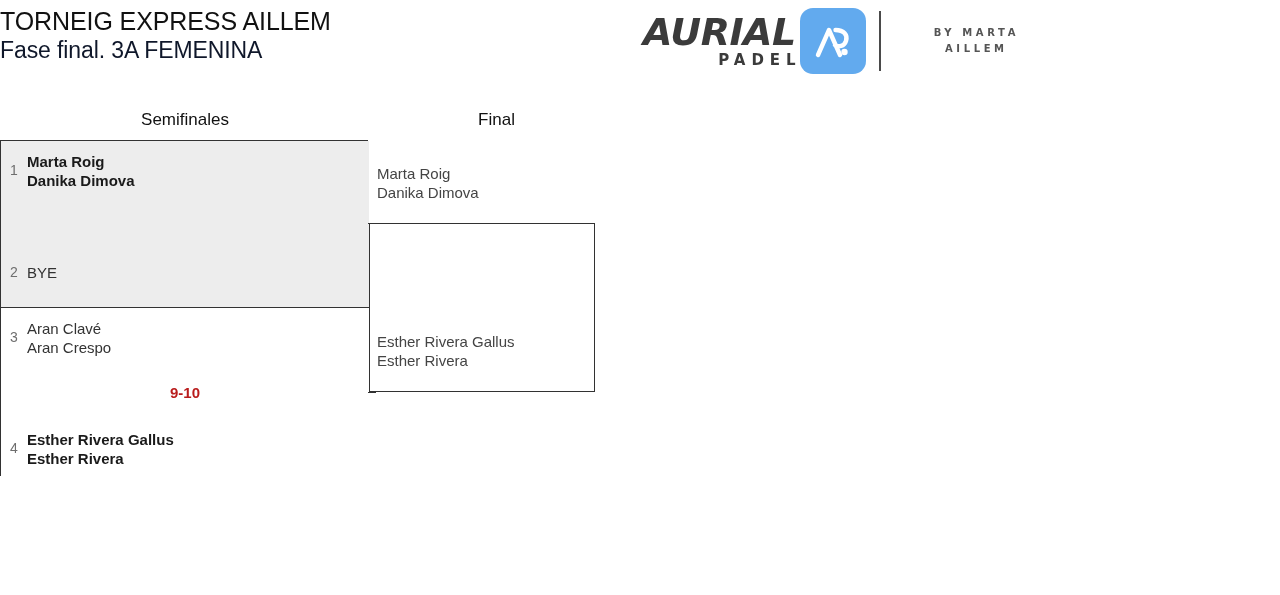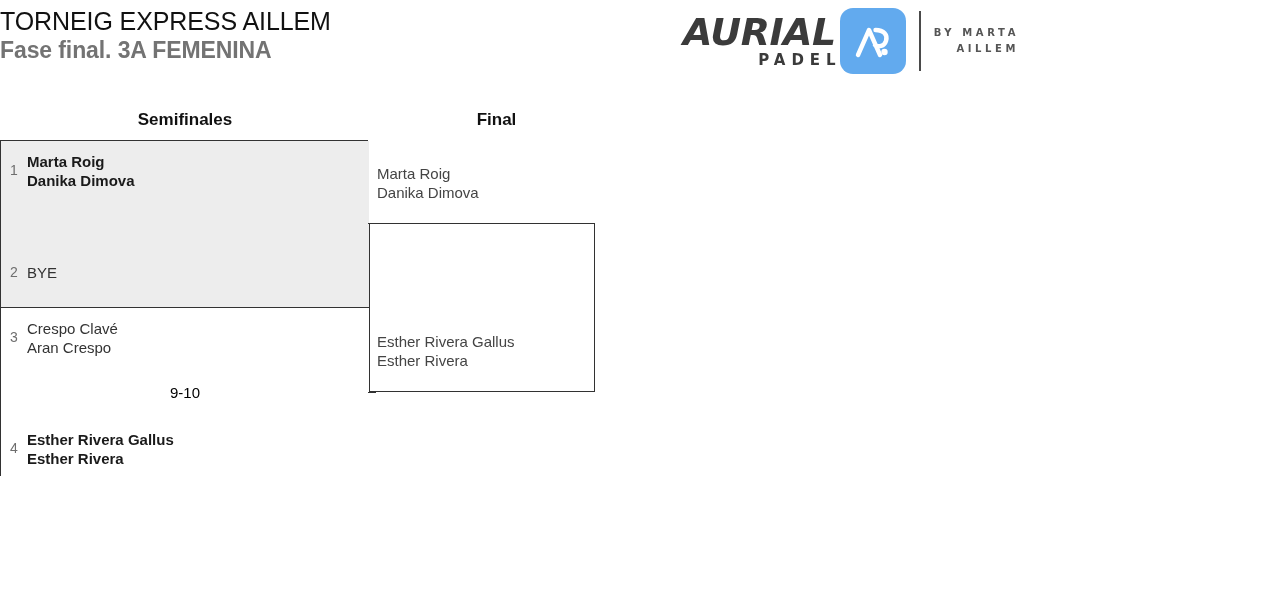--- a/index.html
+++ b/index.html
@@ -32,23 +32,23 @@
     font-size: 25px;
     line-height: 30px;
     font-weight: 400;
     letter-spacing: -0.1px;
     color: #111111;
     white-space: nowrap;
   }
   .title-line2 {
     font-size: 23px;
     line-height: 29px;
-    font-weight: 700;
+    font-weight: 400;
     letter-spacing: -0.1px;
-    color: #737373;
+    color: #0f172a;
     white-space: nowrap;
   }
 
   
   .logo {
     position: absolute;
     right: 9px;
     top: 8px;
     height: 66px;
     display: flex;
@@ -94,35 +94,36 @@
     background: #4a4a4a;
     margin: 0 13px 0 13px;
   }
   .logo-by {
     font-family: "DejaVu Sans", sans-serif;
     font-size: 10px;
     line-height: 16px;
     font-weight: 700;
     letter-spacing: 3.6px;
     color: #555555;
-    text-align: right;
-    white-space: nowrap;
+    text-align: center;
+    white-space: nowrap;
+    margin-left: 40px;
   }
 
   
   .bracket {
     position: absolute;
     left: 0; top: 0;
     width: 1280px; height: 595px;
   }
   .round-header {
     position: absolute;
     font-size: 17px;
     line-height: 20px;
-    font-weight: 700;
+    font-weight: 400;
     color: #111111;
     text-align: center;
     white-space: nowrap;
   }
   .round-header.semis { left: 0;   top: 110px; width: 370px; }
   .round-header.final { left: 384px; top: 110px; width: 225px; }
 
   
   .sf-frame {
     position: absolute;
@@ -181,21 +182,22 @@
   .slot-4 { top: 289px; }
 
   .sf-score {
     position: absolute;
     left: 0;
     top: 383px;
     width: 370px;
     text-align: center;
     font-size: 15px;
     line-height: 19px;
-    color: #000000;
+    color: #b91c1c;
+    font-weight: bold;
   }
 
   
   .connector {
     position: absolute;
     height: 0;
     border-top: 1px solid #323232;
   }
   .conn-top    { left: 368px; top: 223px; width: 8px; }
   .conn-bottom { left: 368px; top: 392px; width: 8px; }
@@ -284,21 +286,21 @@
     <div class="slot slot-2">
       <span class="seed">2</span>
       <span class="team loser">
         <span class="ln">BYE</span>
       </span>
     </div>
 
     <div class="slot slot-3">
       <span class="seed">3</span>
       <span class="team loser">
-        <span class="ln">Crespo Clavé</span>
+        <span class="ln">Aran Clavé</span>
         <span class="ln">Aran Crespo</span>
       </span>
     </div>
 
     <div class="slot slot-4">
       <span class="seed">4</span>
       <span class="team winner">
         <span class="ln">Esther Rivera Gallus</span>
         <span class="ln">Esther Rivera</span>
       </span>

